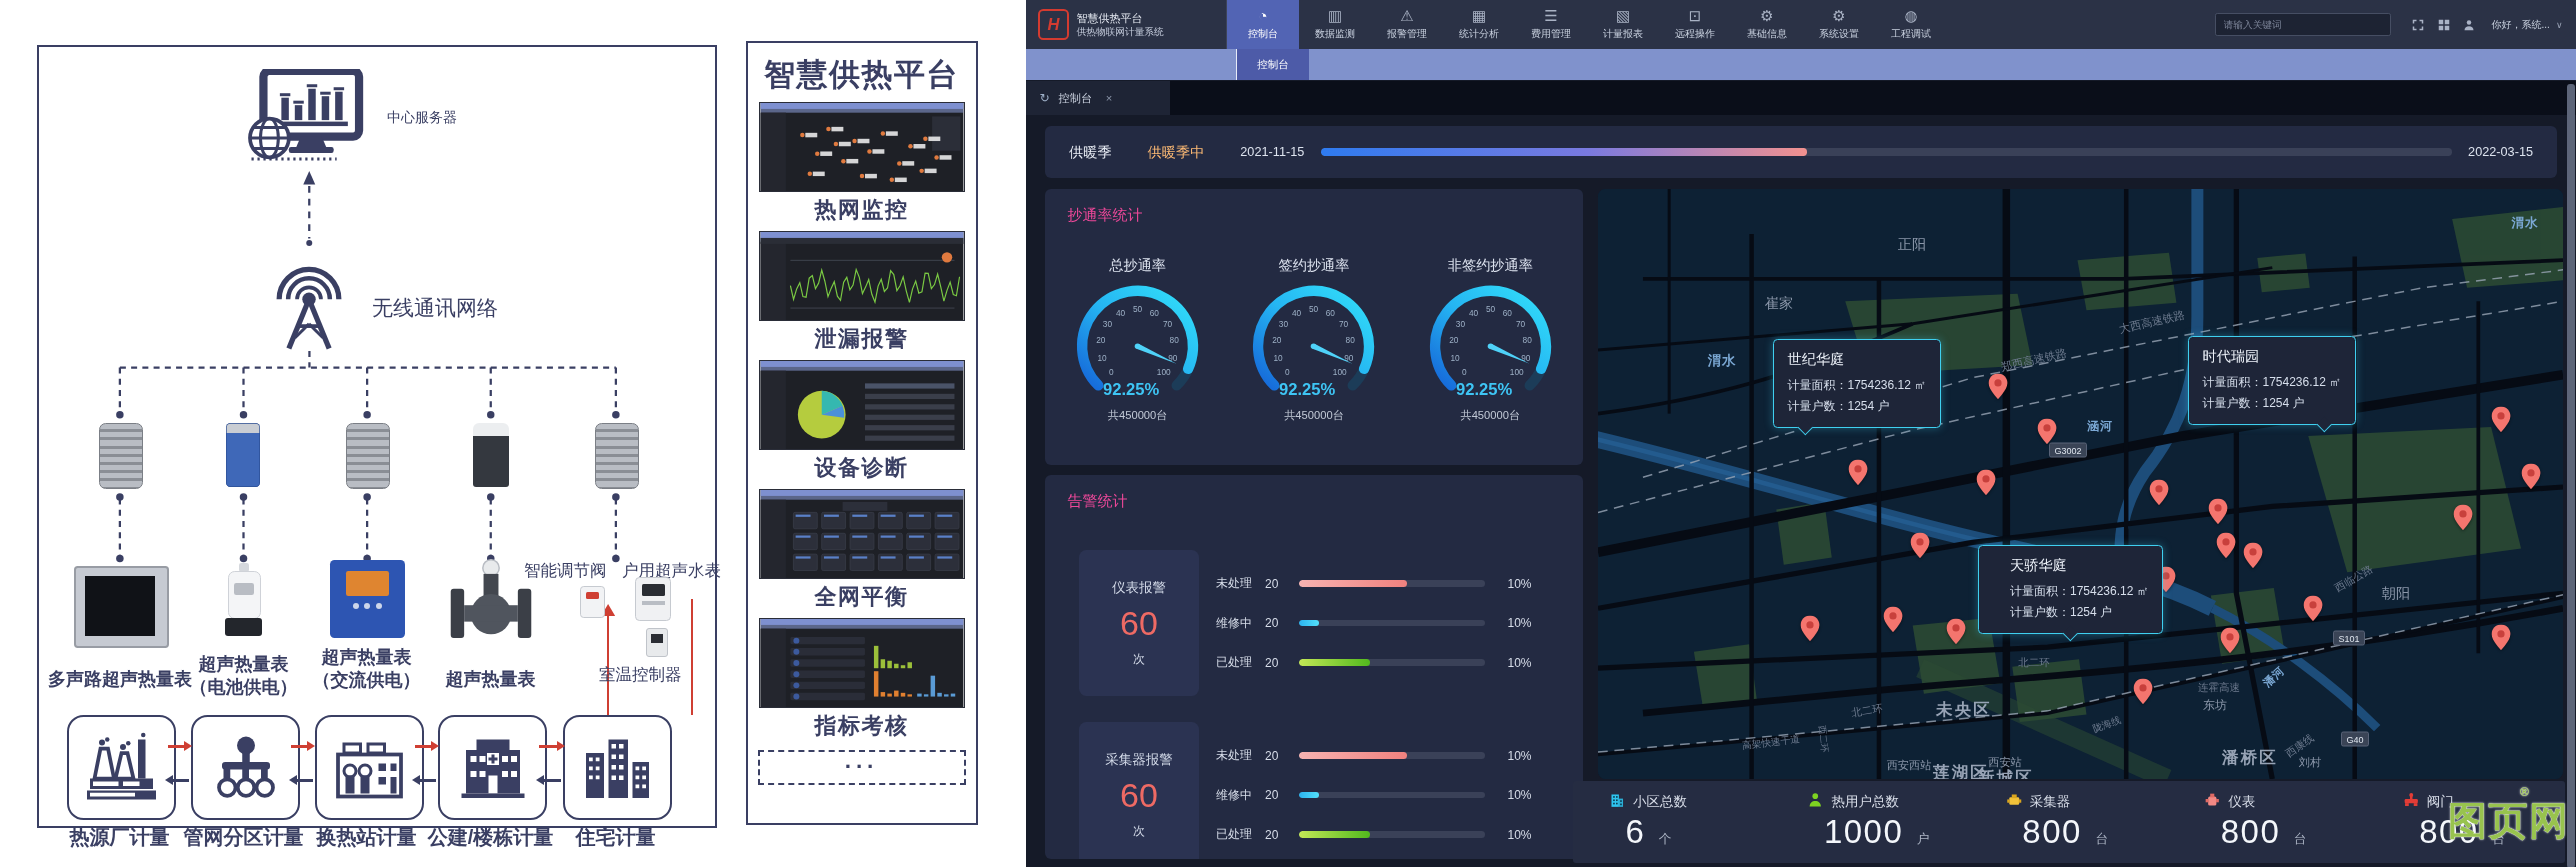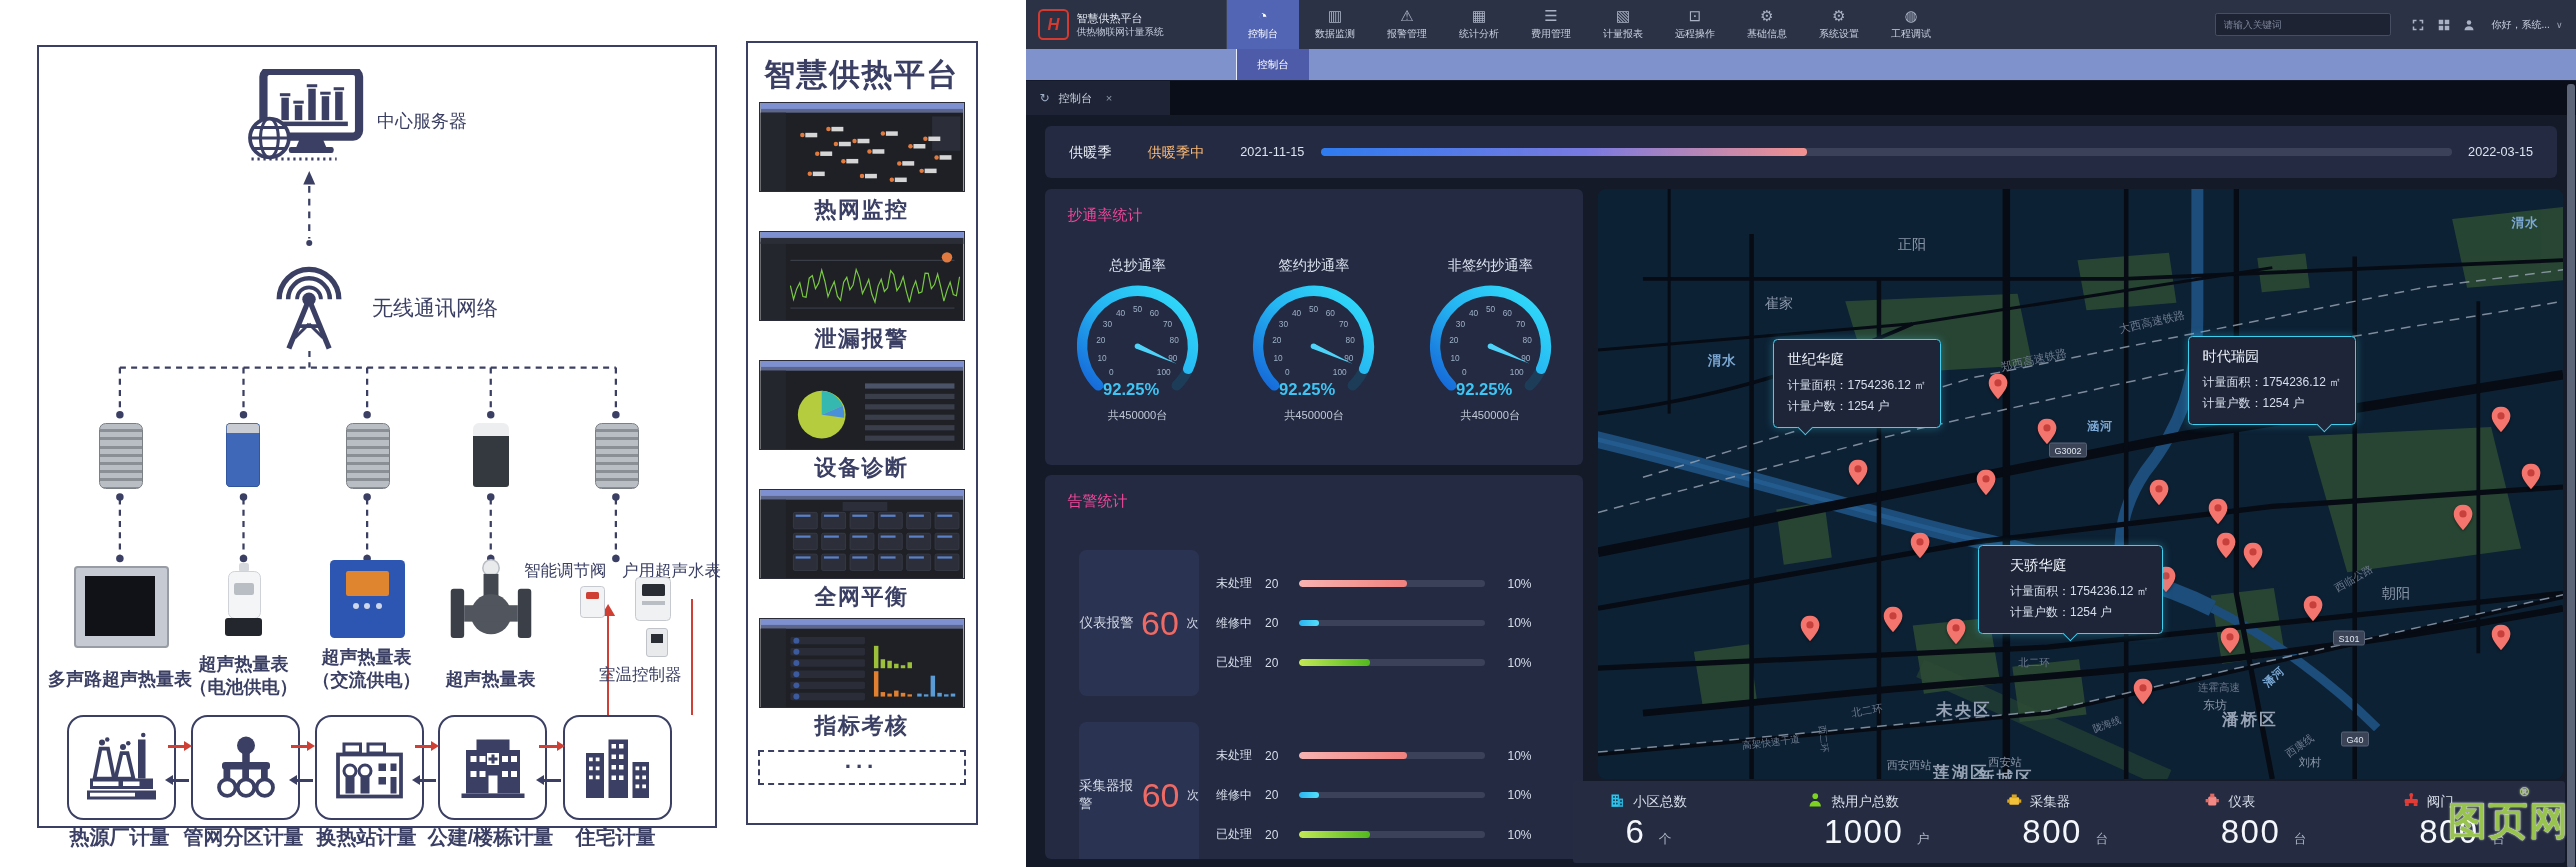--- a/index.html
+++ b/index.html
@@ -91,21 +91,21 @@
   
   #gauge-panel{left:19px;top:189px;width:538px;height:276px;}
   #gauge-row{display:flex;justify-content:space-around;padding:0 4.5px;}
   .gauge-col{display:flex;flex-direction:column;align-items:center;width:169px;}
   .gauge-name{font-size:14.2px;color:#dde3ef;margin-top:31px;}
   .gauge-total{font-size:11.2px;color:#c2c9d6;margin-top:0px;}
 
   
   #alarm-panel{left:19px;top:475px;width:538px;height:384px;overflow:hidden;}
   .alarm-group{position:absolute;left:34px;width:479px;display:flex;}
-  .alarm-card{width:120px;background:#2b3352;border-radius:7.5px;display:flex;flex-direction:row;
+  .alarm-card{width:120px;background:#2b3352;border-radius:7.5px;display:flex;flex-direction:column;
               align-items:center;justify-content:center;gap:7.5px;}
   .alarm-card-name{font-size:13.5px;color:#d3dae8;}
   .alarm-card-count{font-size:34px;color:#ee6a64;}
   .alarm-card-unit{font-size:12px;color:#d3dae8;}
   .alarm-rows{flex:1;display:flex;flex-direction:column;justify-content:center;gap:22.5px;padding-left:17px;}
   .alarm-row{display:flex;align-items:center;}
   .alarm-row-label{width:49px;font-size:12px;color:#d7dde9;}
   .alarm-row-value{width:34px;font-size:12px;color:#d7dde9;}
   .alarm-track{width:186px;height:6.7px;border-radius:3.7px;background:#3a4158;position:relative;overflow:hidden;}
   .alarm-fill{position:absolute;left:0;top:0;height:6.7px;border-radius:3.7px;}
@@ -171,21 +171,21 @@
       <rect x="116" y="24" width="14" height="4" fill="#3a3f63"></rect>
     <polygon points="72,90 100,90 106,104 66,104" fill="#3a3f63"></polygon>
     <rect x="56" y="104" width="60" height="8" rx="3" fill="#3a3f63"></rect>
     <circle cx="30" cy="92" r="26" fill="#ffffff" stroke="#3a3f63" stroke-width="5"></circle>
     <ellipse cx="30" cy="92" rx="12" ry="26" fill="none" stroke="#3a3f63" stroke-width="4"></ellipse>
     <line x1="4" y1="92" x2="56" y2="92" stroke="#3a3f63" stroke-width="4"></line>
     <line x1="8" y1="78" x2="52" y2="78" stroke="#3a3f63" stroke-width="4"></line>
     <line x1="8" y1="106" x2="52" y2="106" stroke="#3a3f63" stroke-width="4"></line>
     <line x1="6" y1="120" x2="120" y2="120" stroke="#3a3f63" stroke-width="4" stroke-dasharray="3,5"></line>
   </svg>
-  <div class="abs dgm-label" style="left:377px;top:109px;font-size:18px">中心服务器</div>
+  <div class="abs dgm-label" style="left:387px;top:109px;font-size:14px">中心服务器</div>
 
   <svg class="abs" style="left:298px;top:171px" width="22.5" height="75" viewBox="0 0 30 100">
     <polygon points="15,0 7,18 23,18" fill="#3a3f63"></polygon>
     <line x1="15" y1="20" x2="15" y2="90" stroke="#3a3f63" stroke-width="3" stroke-dasharray="9,8"></line>
     <circle cx="15" cy="96" r="4" fill="#3a3f63"></circle>
   </svg>
 
   <svg class="abs" style="left:262px;top:247px" width="94" height="103" viewBox="0 0 126 138">
     <path d="M23 70 A40 40 0 0 1 103 70" fill="none" stroke="#3a3f63" stroke-width="7"></path>
     <path d="M35 70 A28 28 0 0 1 91 70" fill="none" stroke="#3a3f63" stroke-width="6"></path>
@@ -915,21 +915,21 @@
         <span class="map-label water" style="left: 124px; top: 172px; font-size: 13.5px;">渭水</span>
         <span class="map-label water" style="left: 927px; top: 34px; font-size: 12.7px;">渭水</span>
         <span class="map-label road" style="left: 554px; top: 133px; font-size: 11.2px; transform: translate(-50%, -50%) rotate(-13deg);">大西高速铁路</span>
         <span class="map-label road" style="left: 436px; top: 171px; font-size: 11.2px; transform: translate(-50%, -50%) rotate(-13deg);">郑西高速铁路</span>
         <span class="map-label water" style="left: 502px; top: 237px; font-size: 12px;">涵河</span>
         <span class="map-label water" style="left: 676px; top: 488px; font-size: 11.2px; transform: translate(-50%, -50%) rotate(-42deg);">潘河</span>
         <span class="map-label area" style="left: 798px; top: 404px; font-size: 14.2px;">朝阳</span>
         <span class="map-label road" style="left: 756px; top: 390px; font-size: 10.5px; transform: translate(-50%, -50%) rotate(-30deg);">西临公路</span>
         <span class="map-label road" style="left: 621px; top: 499px; font-size: 10.5px;">连霍高速</span>
         <span class="map-label area" style="left: 617px; top: 516px; font-size: 12px;">东坊</span>
-        <span class="map-label district" style="left: 652px; top: 531px; font-size: 16.5px;">潘桥区</span>
+        <span class="map-label district" style="left: 652px; top: 569px; font-size: 16.5px;">潘桥区</span>
         <span class="map-label road" style="left: 702px; top: 557px; font-size: 10.5px; transform: translate(-50%, -50%) rotate(-35deg);">西康线</span>
         <span class="map-label area" style="left: 712px; top: 573px; font-size: 11.2px;">刘村</span>
         <span class="map-label road" style="left: 436px; top: 474px; font-size: 10.5px;">北二环</span>
         <span class="map-label road" style="left: 269px; top: 522px; font-size: 10.5px; transform: translate(-50%, -50%) rotate(-9deg);">北二环</span>
         <span class="map-label district" style="left: 366px; top: 521px; font-size: 16.5px;">未央区</span>
         <span class="map-label area" style="left: 311px; top: 576px; font-size: 11.2px;">西安西站</span>
         <span class="map-label area" style="left: 407px; top: 573px; font-size: 11.2px;">西安站</span>
         <span class="map-label district" style="left: 363px; top: 584px; font-size: 16.5px;">莲湖区</span>
         <span class="map-label district" style="left: 408px; top: 589px; font-size: 16.5px;">新城区</span>
         <span class="map-label road" style="left: 173px; top: 554px; font-size: 9.7px; transform: translate(-50%, -50%) rotate(-7deg);">高架快速干道</span>

